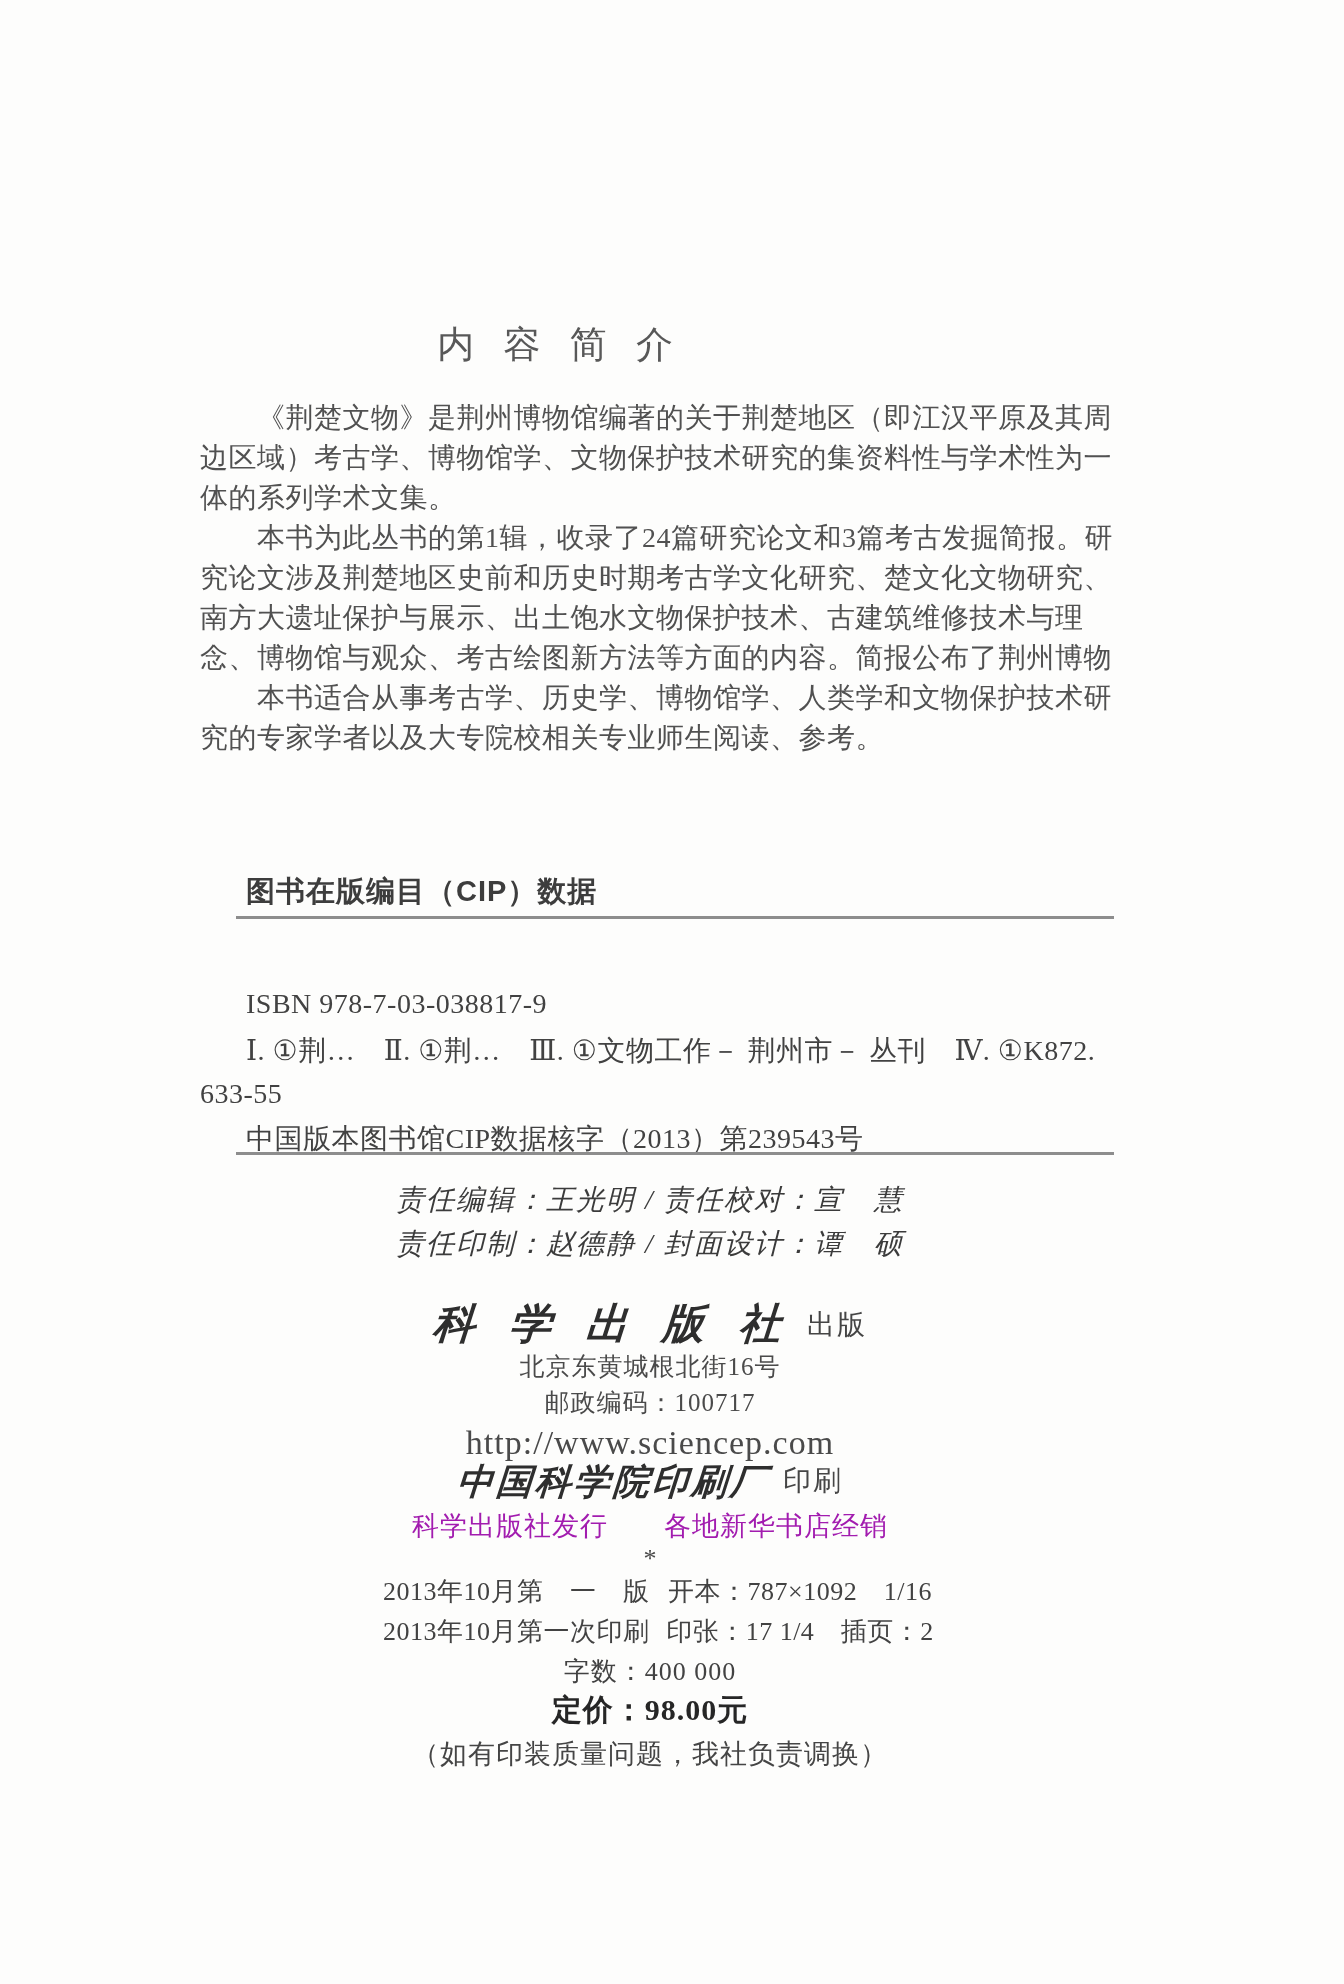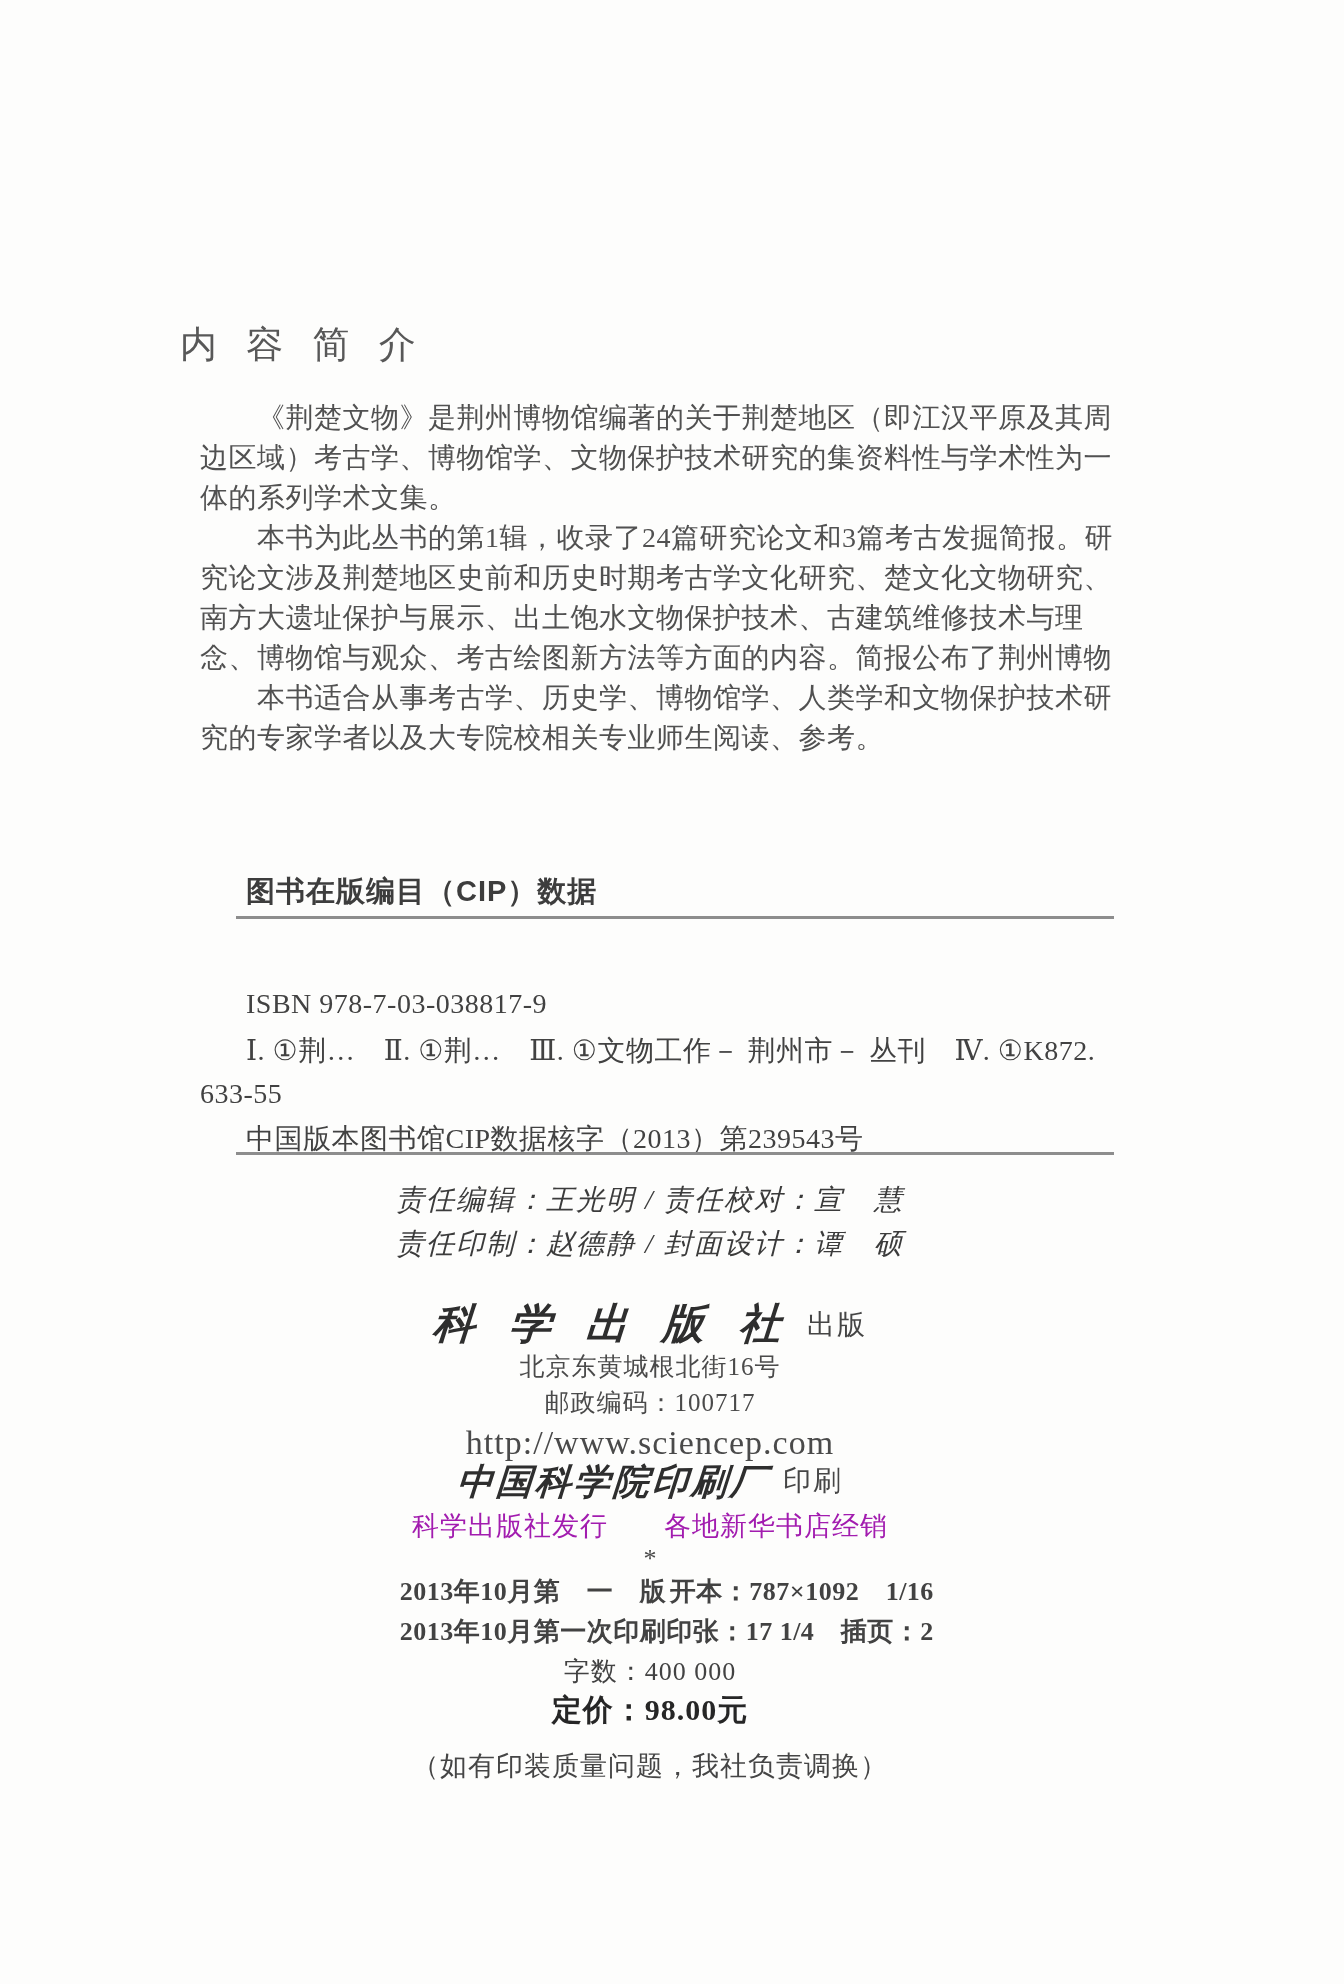--- a/index.html
+++ b/index.html
@@ -8,20 +8,21 @@
     width:1344px;height:1984px;
     margin:0 auto;
     background:#fdfdfc;
     font-family:"Liberation Serif","DejaVu Serif",serif;
     color:#4a4a4a;
     overflow:hidden;
   }
   
   .intro-title{
     position:absolute;top:320px;left:180px;width:760px;
+    text-align:center;
     font-size:37px;letter-spacing:10px;
     color:#585858;
     white-space:nowrap;
   }
   .intro-body{
     position:absolute;top:398px;left:200px;width:904px;
   }
   .intro-line{
     height:40px;line-height:40px;
     font-size:28px;letter-spacing:.5px;
@@ -84,32 +85,32 @@
   .printer-text{font-size:36px;letter-spacing:3px;}
   .pub-distribution{top:1508px;font-size:27px;color:#a21caf;letter-spacing:1px;}
   .pub-star{top:1544px;font-size:26px;color:#4a4a4a;}
   
   .edition{
     position:absolute;top:1572px;left:200px;width:900px;text-align:center;
   }
   .edition-grid{
     display:inline-grid;
     grid-template-columns:300px auto;
-    column-gap:0;text-align:right;font-weight:bold;
+    column-gap:0;text-align:center;
   }
   .edition-cell{
     height:40px;line-height:40px;
     font-size:26px;color:#424242;letter-spacing:.5px;white-space:nowrap;
   }
   .word-count{top:1654px;font-size:26px;color:#424242;letter-spacing:1px;}
   .price{
     top:1690px;
     font-size:30px;font-weight:bold;color:#262626;letter-spacing:1px;
   }
-  .note{top:1736px;font-size:27px;color:#454545;letter-spacing:1px;margin-top:12px;}
+  .note{top:1736px;font-size:27px;color:#454545;letter-spacing:1px;}
 </style>
 </head>
 <body>
 
 <div class="page">
 
   <div class="intro-title">内  容  简  介</div>
   <div class="intro-body">
       <div class="intro-line">　　《荆楚文物》是荆州博物馆编著的关于荆楚地区（即江汉平原及其周</div>
       <div class="intro-line">边区域）考古学、博物馆学、文物保护技术研究的集资料性与学术性为一</div>

